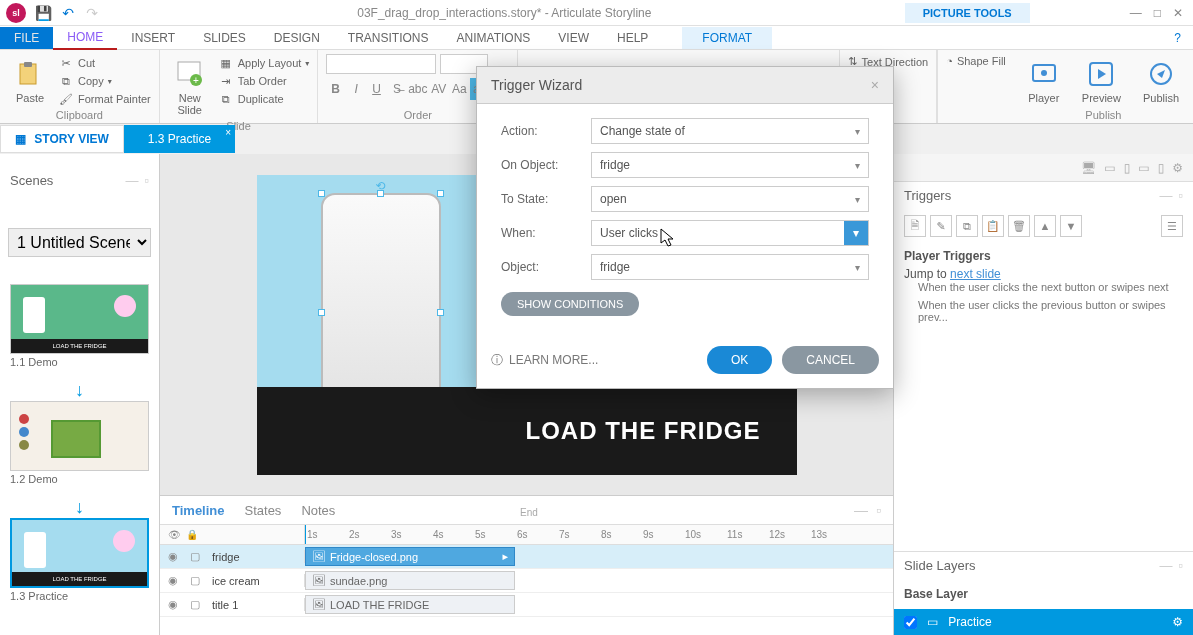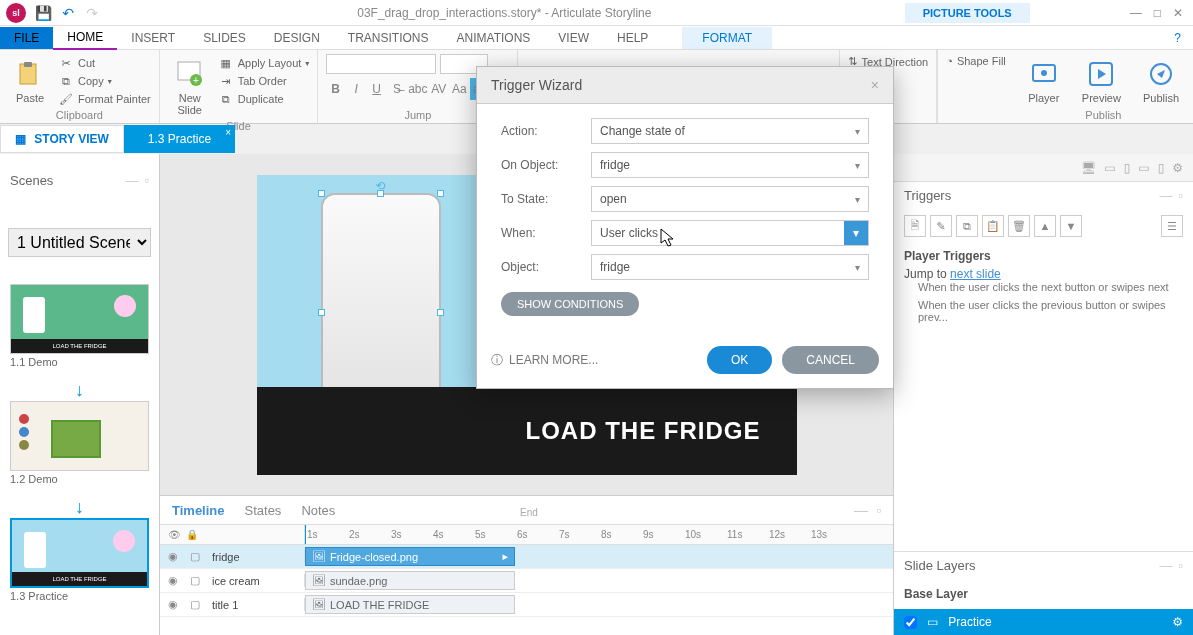--- a/index.html
+++ b/index.html
@@ -8,23 +8,23 @@
 
 .titlebar { height: 26px; background: #fff; display: flex; align-items: center; border-bottom: 1px solid #e0e0e0; }
 .tb-icon { width: 20px; height: 20px; background: #c2185b; border-radius: 50%; margin: 0 6px; display:flex;align-items:center;justify-content:center;color:#fff;font-size:9px;font-weight:bold; }
 .tb-btn { width: 24px; height: 24px; display: flex; align-items: center; justify-content: center; color: #0078d4; font-size: 14px; }
 .tb-title { flex: 1; text-align: center; color: #888; font-size: 12px; }
 .tb-tool { background: #e3f2fd; color: #0078d4; padding: 4px 18px; font-size: 11px; font-weight: 600; margin-right: 100px; }
 .tb-win { display: flex; gap: 12px; padding-right: 10px; color: #888; }
 
 
 .menubar { height: 24px; background: #fff; display: flex; align-items: center; border-bottom: 1px solid #ddd; }
-.menu-file { background: #0078d4; color: #000000; padding: 4px 14px; font-size: 12px; }
+.menu-file { background: #0078d4; color: #e5e5e5; padding: 4px 14px; font-size: 12px; }
 .menu-item { padding: 4px 14px; color: #666; font-size: 12px; text-transform: uppercase; }
-.menu-item.active { color: #000000; border-bottom: 2px solid #a21caf; }
+.menu-item.active { color: #8b5cf6; border-bottom: 2px solid #b91c1c; }
 .menu-format { background: #e3f2fd; color: #0078d4; padding: 4px 20px; font-size: 12px; margin-left: 20px; }
 
 
 .ribbon { height: 74px; background: #f9f9f9; display: flex; border-bottom: 1px solid #ccc; }
 .ribbon-group { display: flex; flex-direction: column; justify-content: space-between; border-right: 1px solid #e0e0e0; padding: 4px 8px 0; }
 .ribbon-group-label { text-align: center; color: #888; font-size: 11px; padding-bottom: 2px; }
 .ribbon-big { display: flex; flex-direction: column; align-items: center; gap: 2px; padding: 4px 6px; color: #666; font-size: 11px; }
 .ribbon-row { display: flex; align-items: center; gap: 4px; color: #666; font-size: 11px; padding: 1px 0; }
 .ribbon-icon { width: 16px; height: 16px; display: inline-flex; align-items: center; justify-content: center; }
 .ribbon-icon-lg { width: 32px; height: 32px; display: flex; align-items: center; justify-content: center; }
@@ -231,21 +231,21 @@
         <span class="font-btn">S̶</span>
         <span class="font-btn">abc</span>
         <span class="font-btn">AV</span>
         <span class="font-btn">Aa</span>
         <span class="font-btn highlighted">ab</span>
         <span class="font-btn">
             <span style="border-bottom:3px solid #c00">A</span>
           </span>
       </div>
     </div>
-    <div class="ribbon-group-label">Jump</div>
+    <div class="ribbon-group-label">Order</div>
   </div>
 
   <div style="flex:1"></div>
 
   <div class="ribbon-group" style="border-left:1px solid #e0e0e0">
     <div>
       <div class="ribbon-row">
           <span>⇅</span> 
           <span>Text Direction</span> 
         </div>

